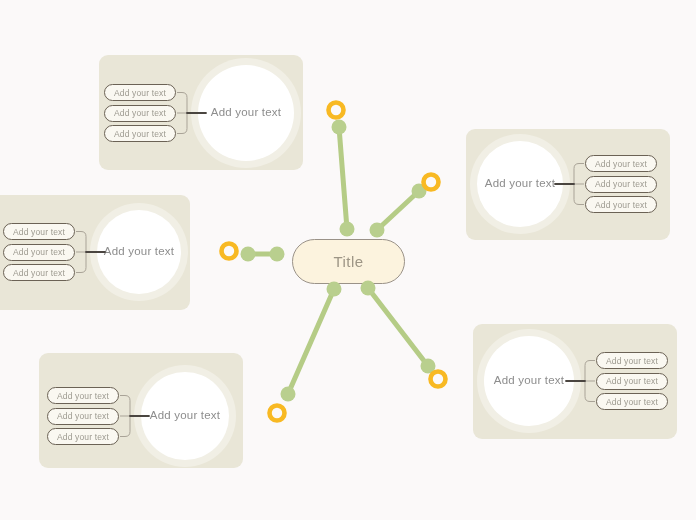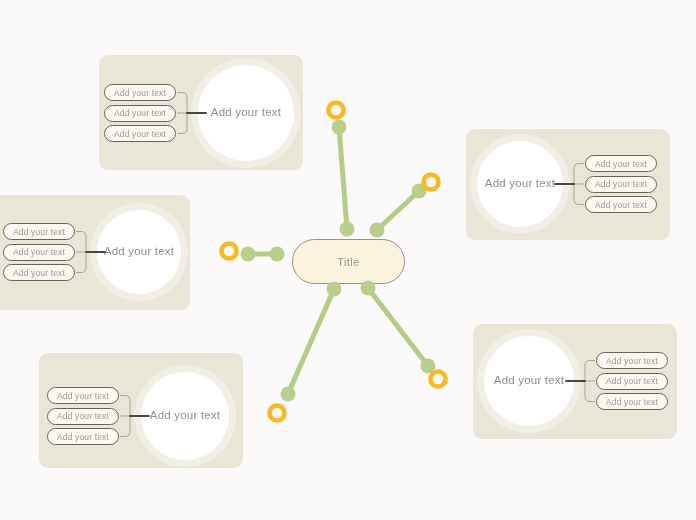--- a/index.html
+++ b/index.html
@@ -88,21 +88,21 @@
     border: 1.6px solid #9a9288;
     border-radius: 23px;
     display: flex;
     align-items: center;
     justify-content: center;
     box-sizing: border-box;
     z-index: 6;
   }
   #title-node span {
     color: #9d9585;
-    font-size: 11px;
+    font-size: 15px;
     letter-spacing: 0.4px;
     text-align: right;
   }
 </style>
 </head>
 <body>
 
 <div id="canvas">
 
   <svg id="wires" viewBox="0 0 696 520" xmlns="http://www.w3.org/2000/svg">

